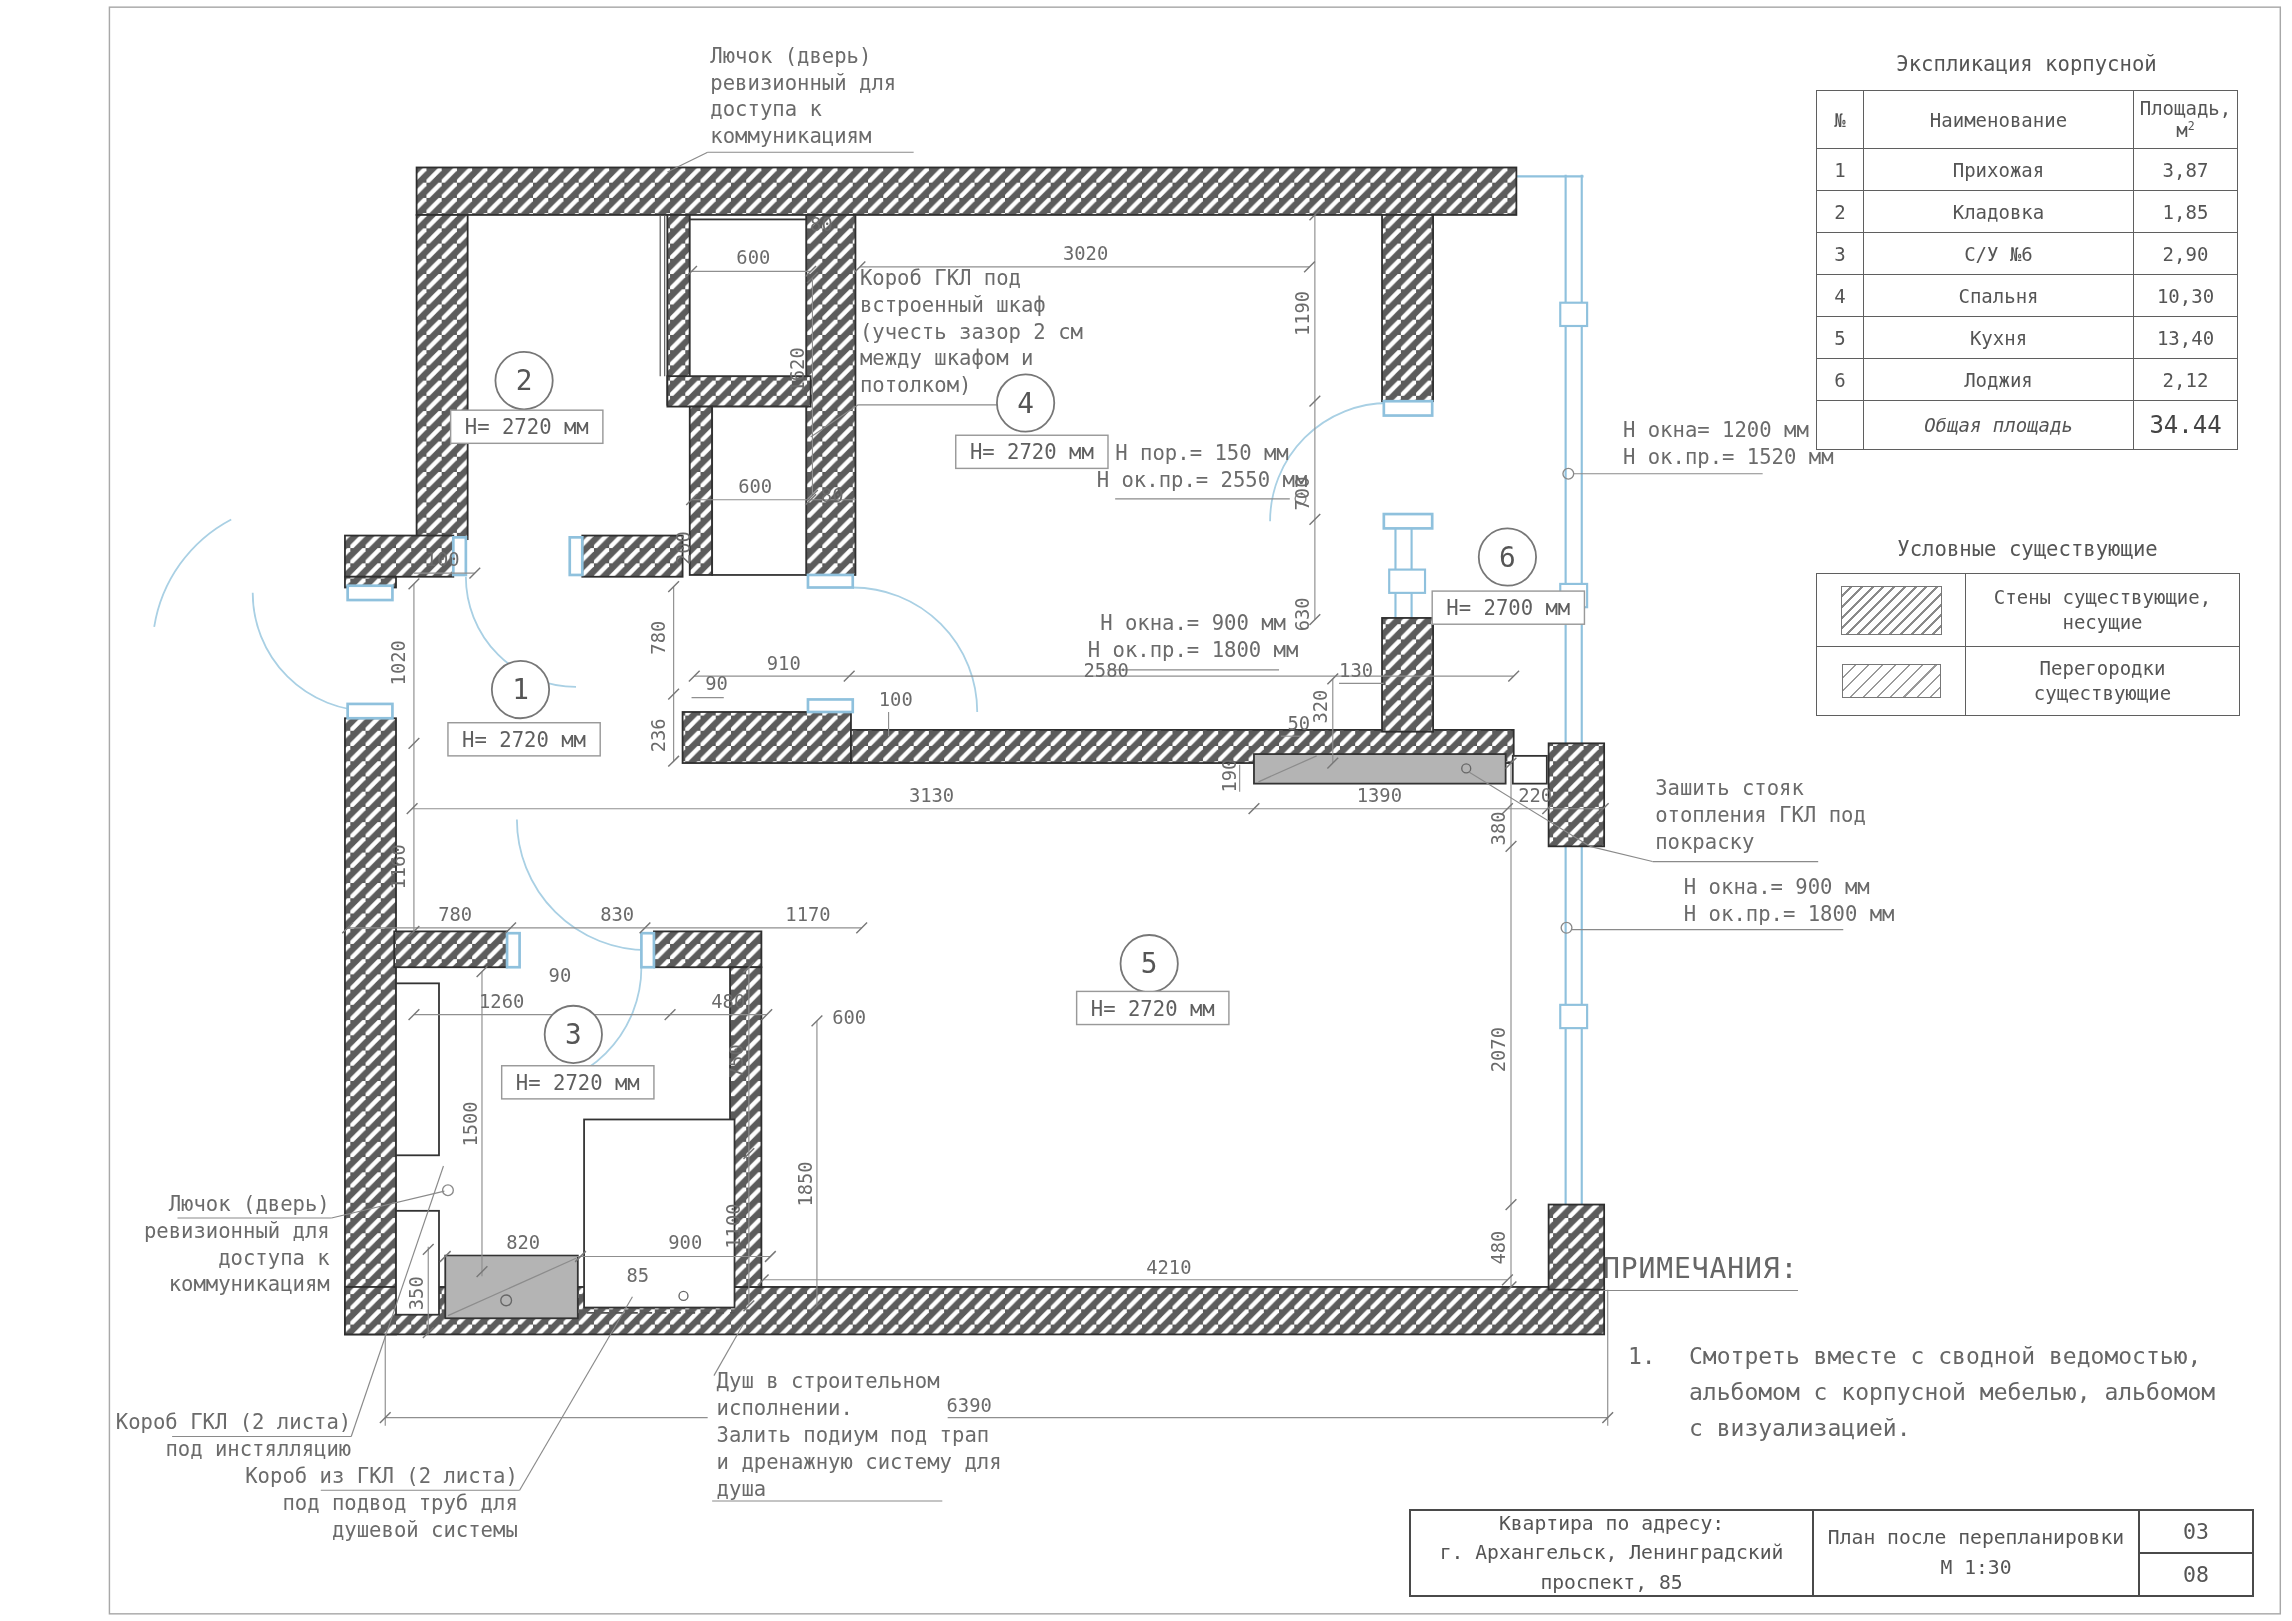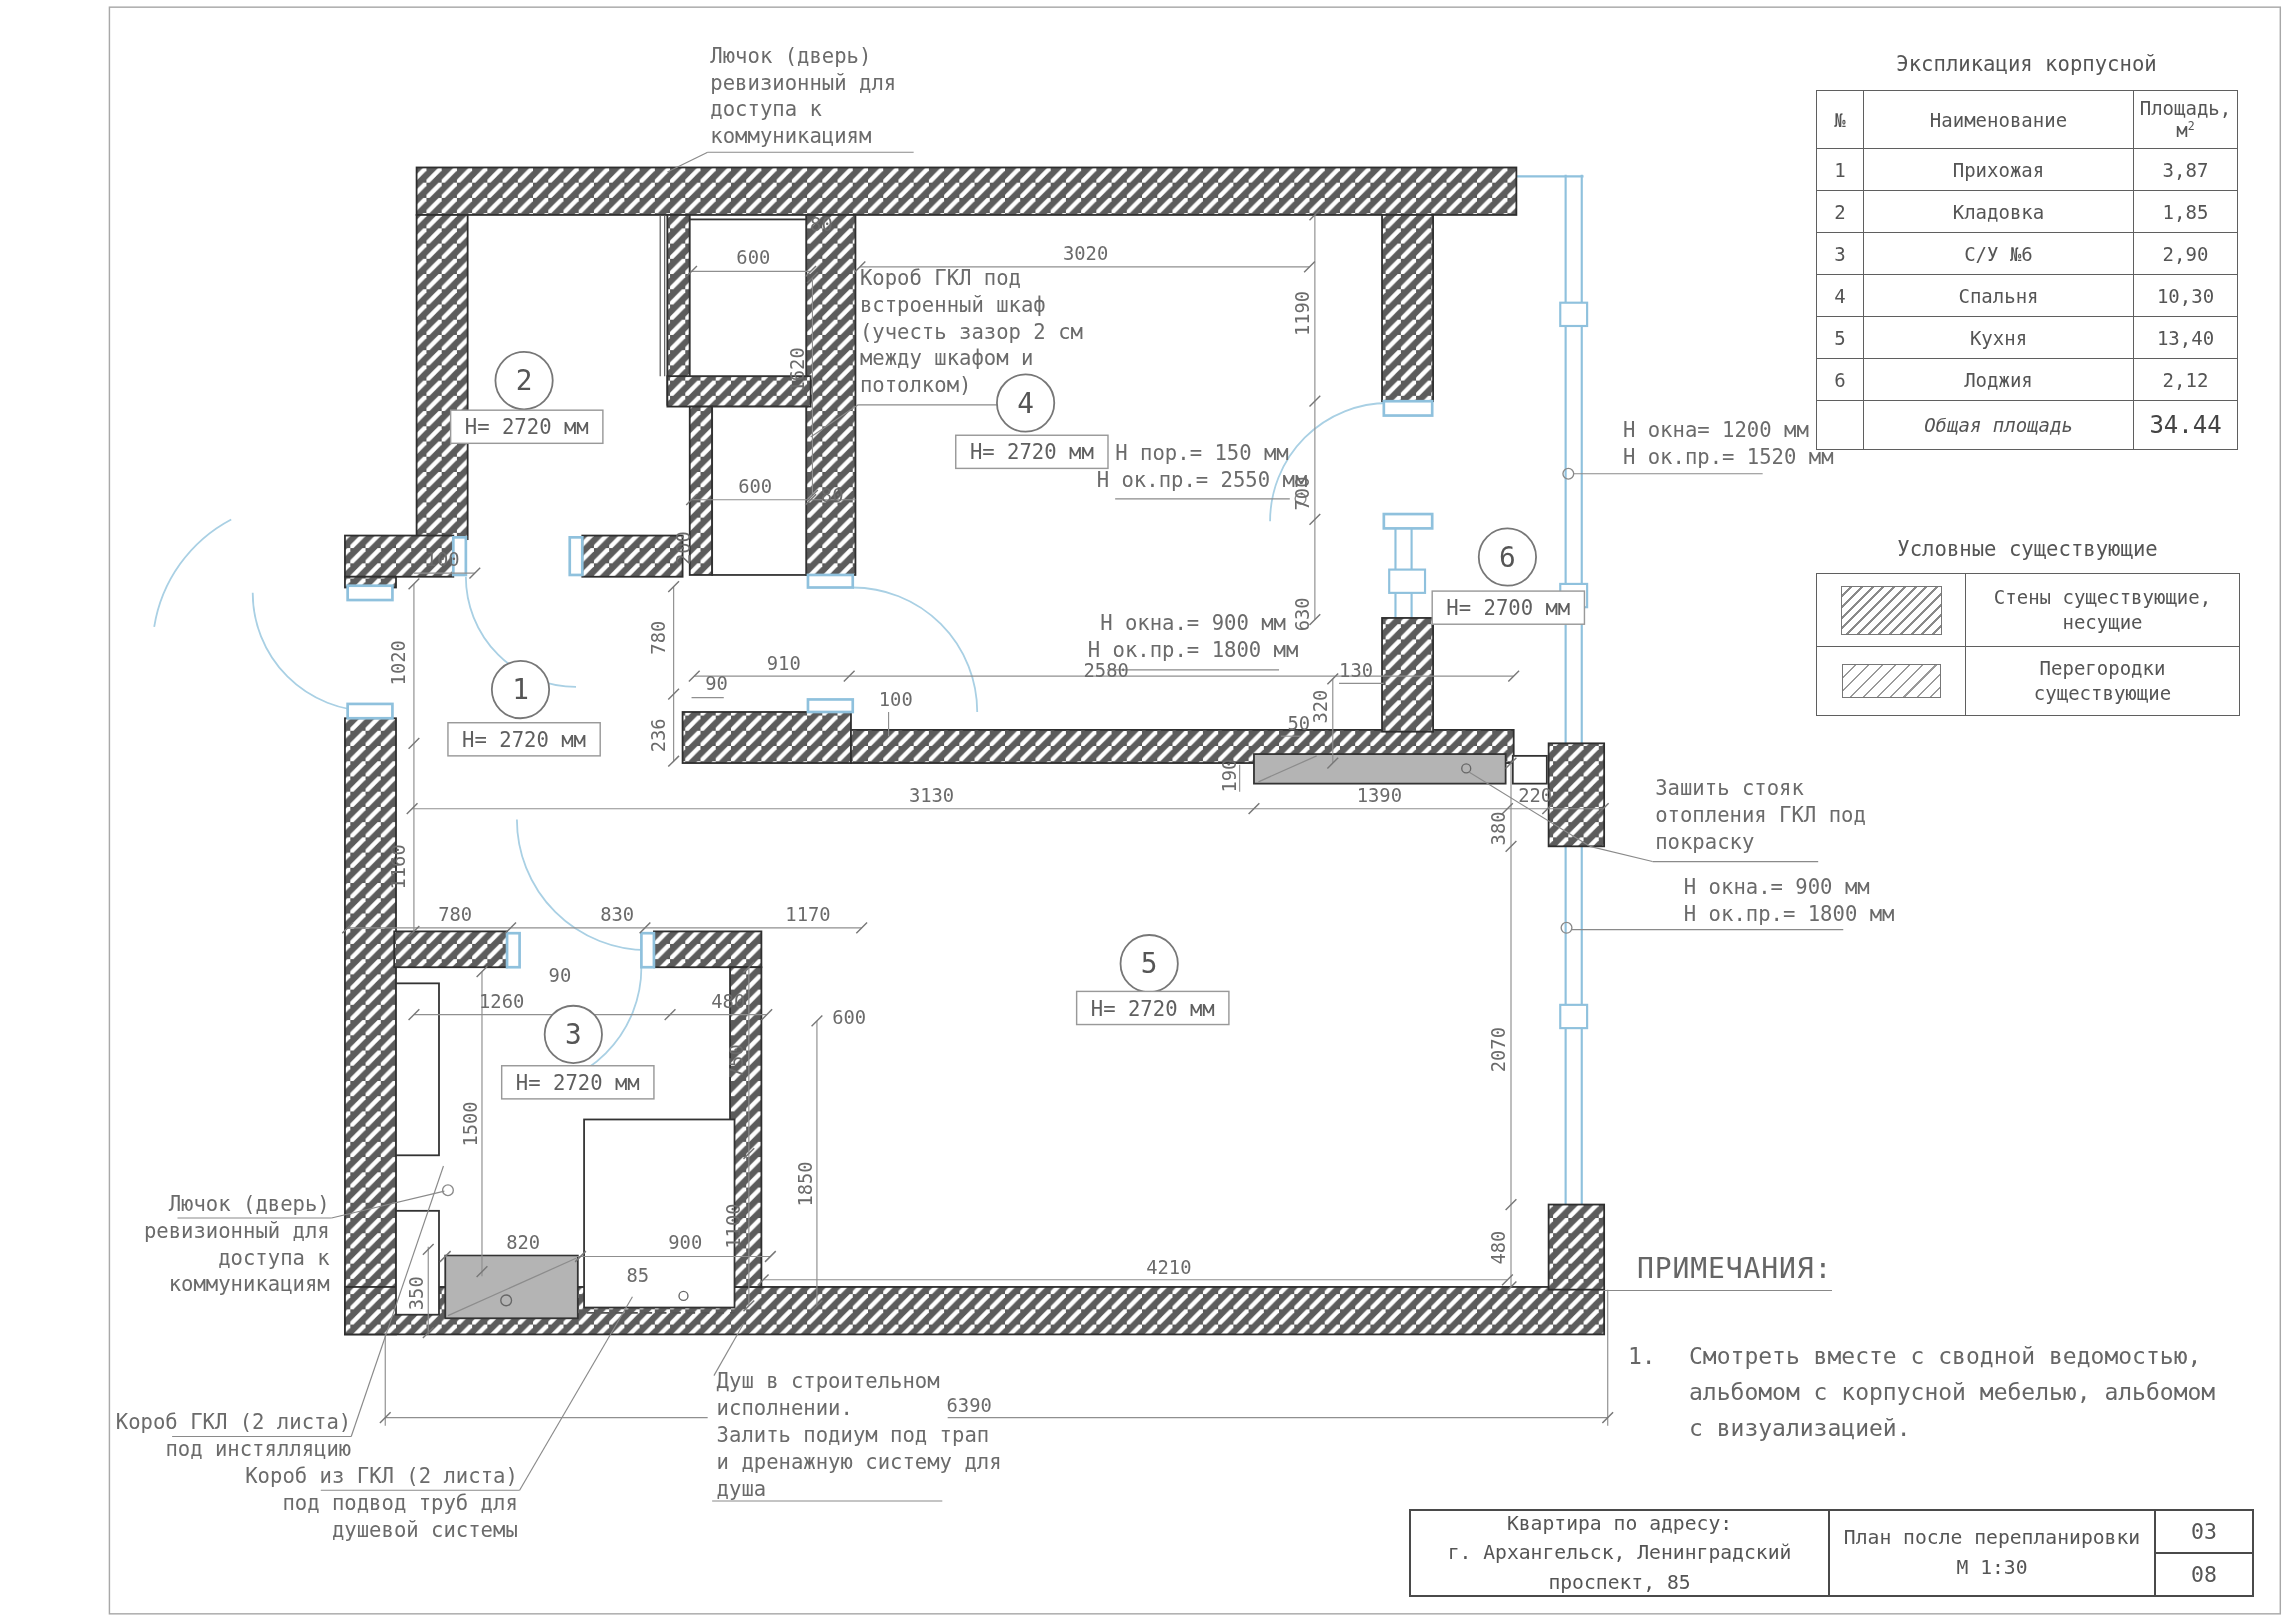--- a/index.html
+++ b/index.html
@@ -24,30 +24,30 @@
   #legend-table col.c1{width:149px}#legend-table col.c2{width:274px}
   #legend-table tr.hdr td{height:43px;}
   #legend-table tr.r1 td{height:72px;}
   #legend-table tr.r2 td{height:68px;}
   #legend-table td.nm{white-space:pre-line;line-height:25px;}
   .swatch{display:inline-block;border:1.3px solid #777;vertical-align:middle;}
   .swatch.dense{width:99px;height:47px;background:repeating-linear-gradient(135deg,#fff 0 5.4px,#8a8a8a 5.4px 7.6px);}
   .swatch.light{width:97px;height:32px;background:repeating-linear-gradient(135deg,#fff 0 8px,#9a9a9a 8px 9.5px);}
   
   #notes{width:663px;}
-  #notes .title{font-size:28px;color:#666;display:inline-block;border-bottom:1.8px solid #888;padding-bottom:5.4px;letter-spacing:0.9px;padding-left:34px;}
+  #notes .title{font-size:28px;color:#666;display:inline-block;border-bottom:1.8px solid #888;padding-bottom:5.4px;letter-spacing:0.9px;}
   #notes .item{display:flex;margin-top:47px;font-size:23px;color:#666;line-height:36px;}
   #notes .item .no{width:61px;flex:none;padding-left:25px;}
   #notes .item .tx{width:537px;}
   
   #tblock{left:1409px;top:1509px;width:845px;height:88px;display:flex;border:2.1px solid #4a4a4a;box-sizing:border-box;}
   #tblock .cell{border-right:2.1px solid #4a4a4a;display:flex;flex-direction:column;justify-content:center;text-align:center;font-size:19.7px;color:#555;line-height:29.6px;}
   #tblock .c-addr{width:422px;}
   #tblock .c-draw{width:324px;flex:none;}
-  #tblock .c-num{width:96px;border-right:none;flex:none;display:flex;flex-direction:column;}
+  #tblock .c-num{width:112px;border-right:none;flex:none;display:flex;flex-direction:column;}
   #tblock .c-num .n{flex:1;display:flex;align-items:center;justify-content:center;font-size:21.5px;}
   #tblock .c-num .n:first-child{border-bottom:2.1px solid #4a4a4a;}
   
   .dim{font-family:"DejaVu Sans Mono",monospace;font-size:21px;fill:#6b6b6b;}
   .ann{font-family:"DejaVu Sans Mono",monospace;font-size:23px;fill:#6b6b6b;}
   .room-num{font-family:"DejaVu Sans Mono",monospace;font-size:31px;fill:#555;}
   .hlab{font-family:"DejaVu Sans Mono",monospace;font-size:23px;fill:#5f5f5f;}
 </style>
 </head>
 <body>

